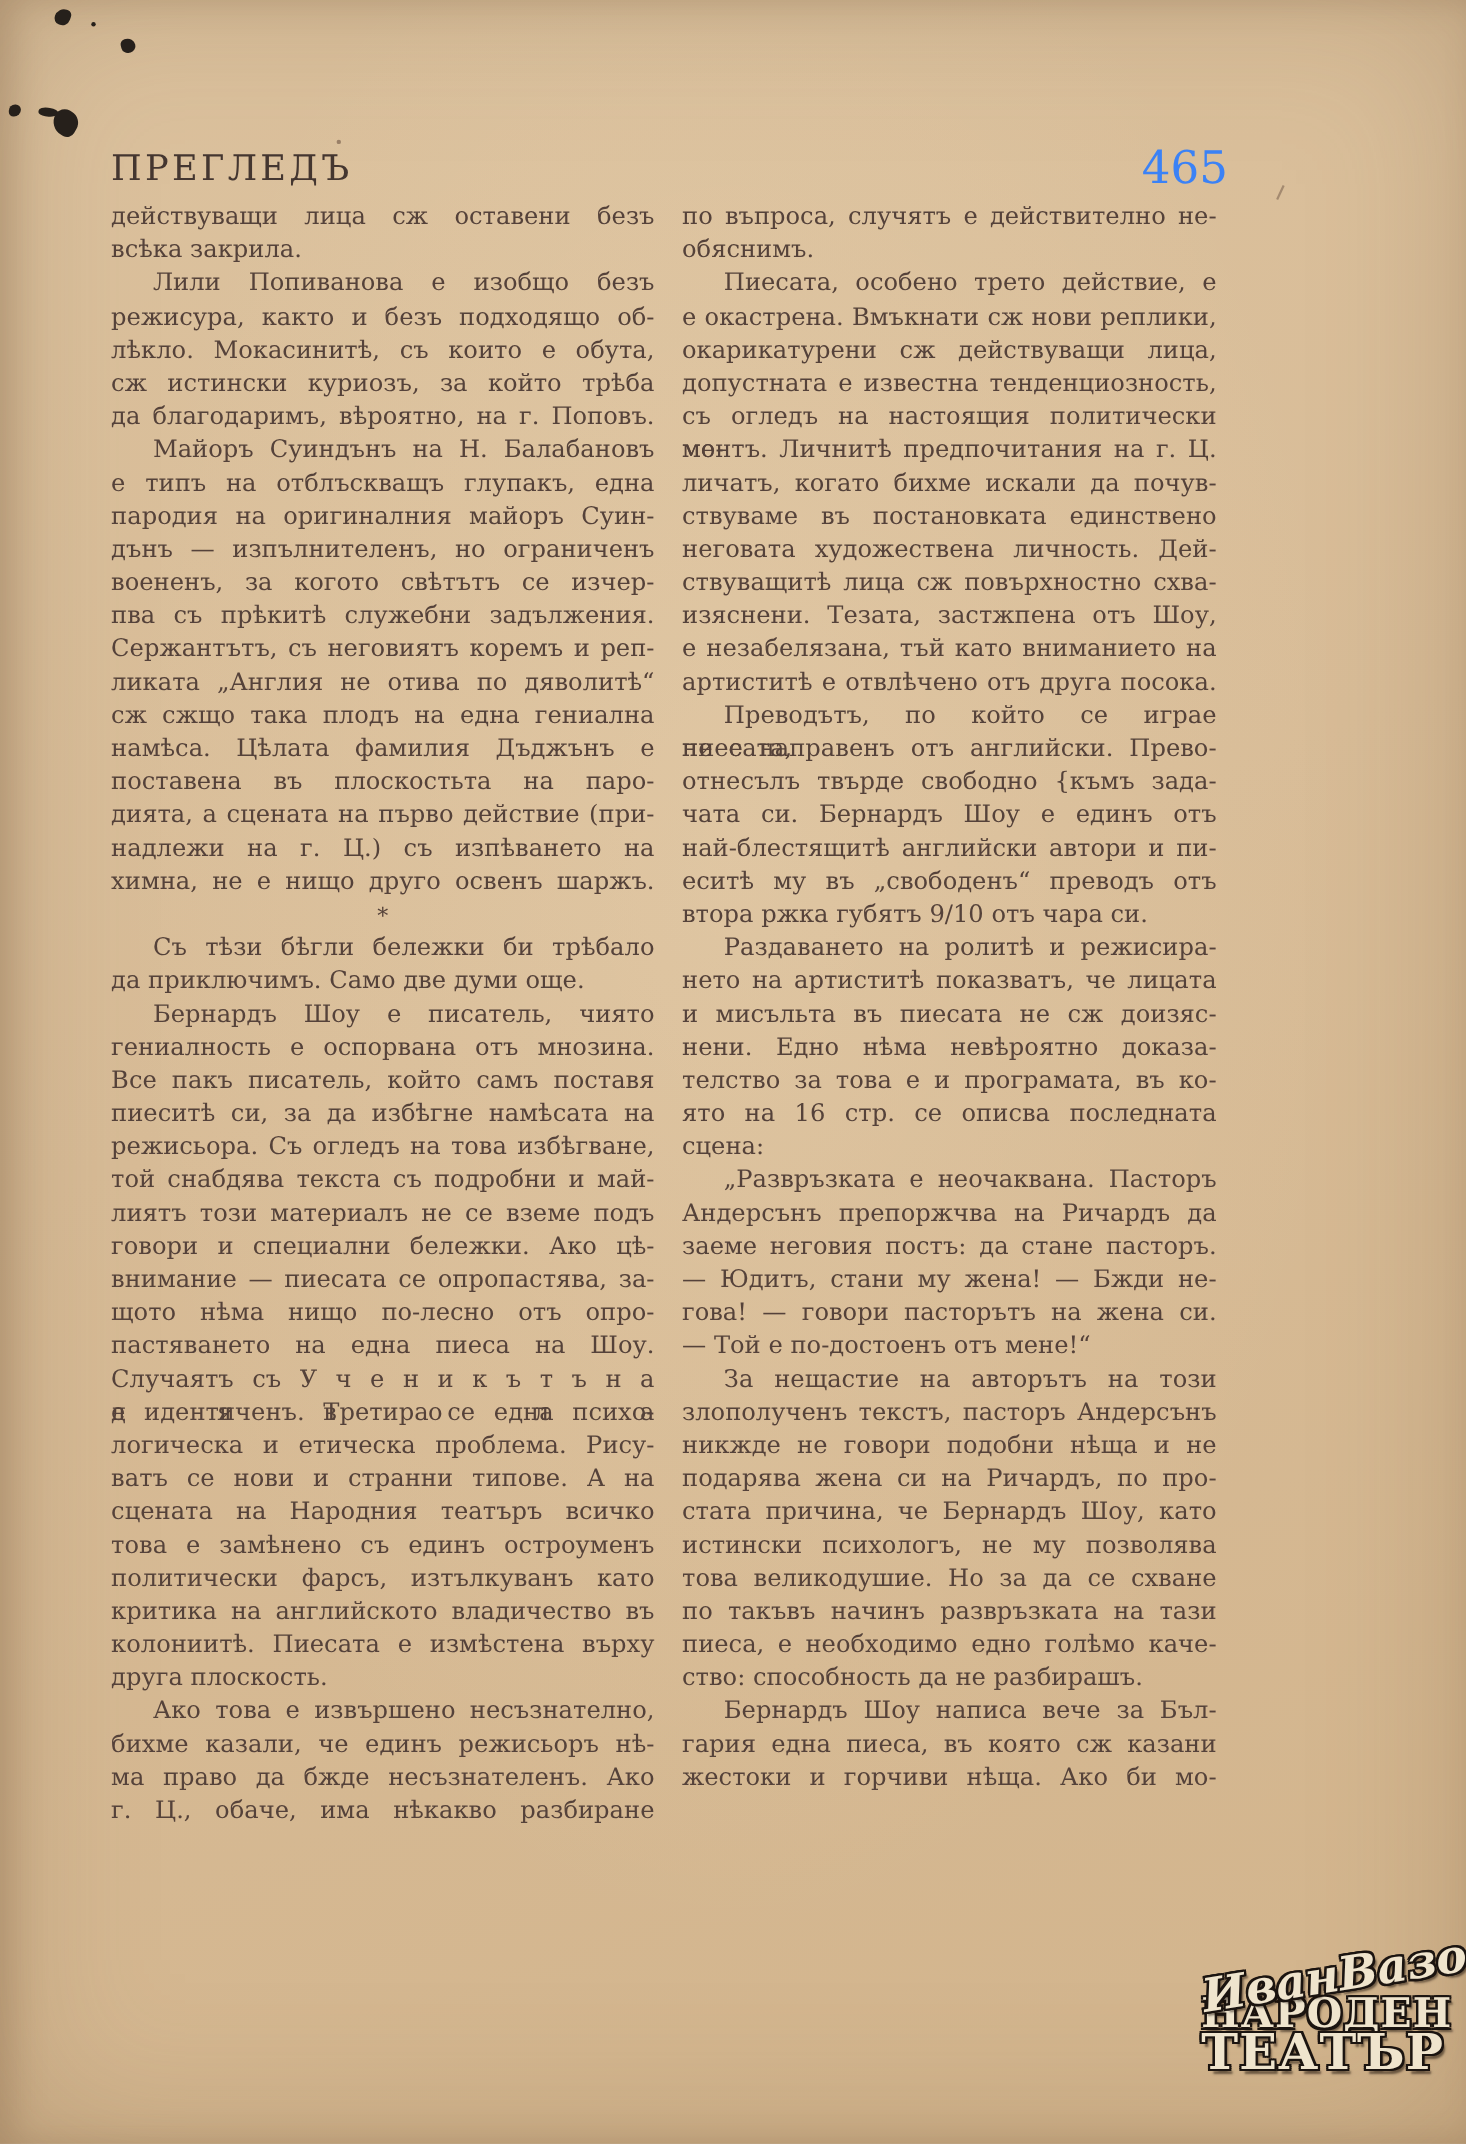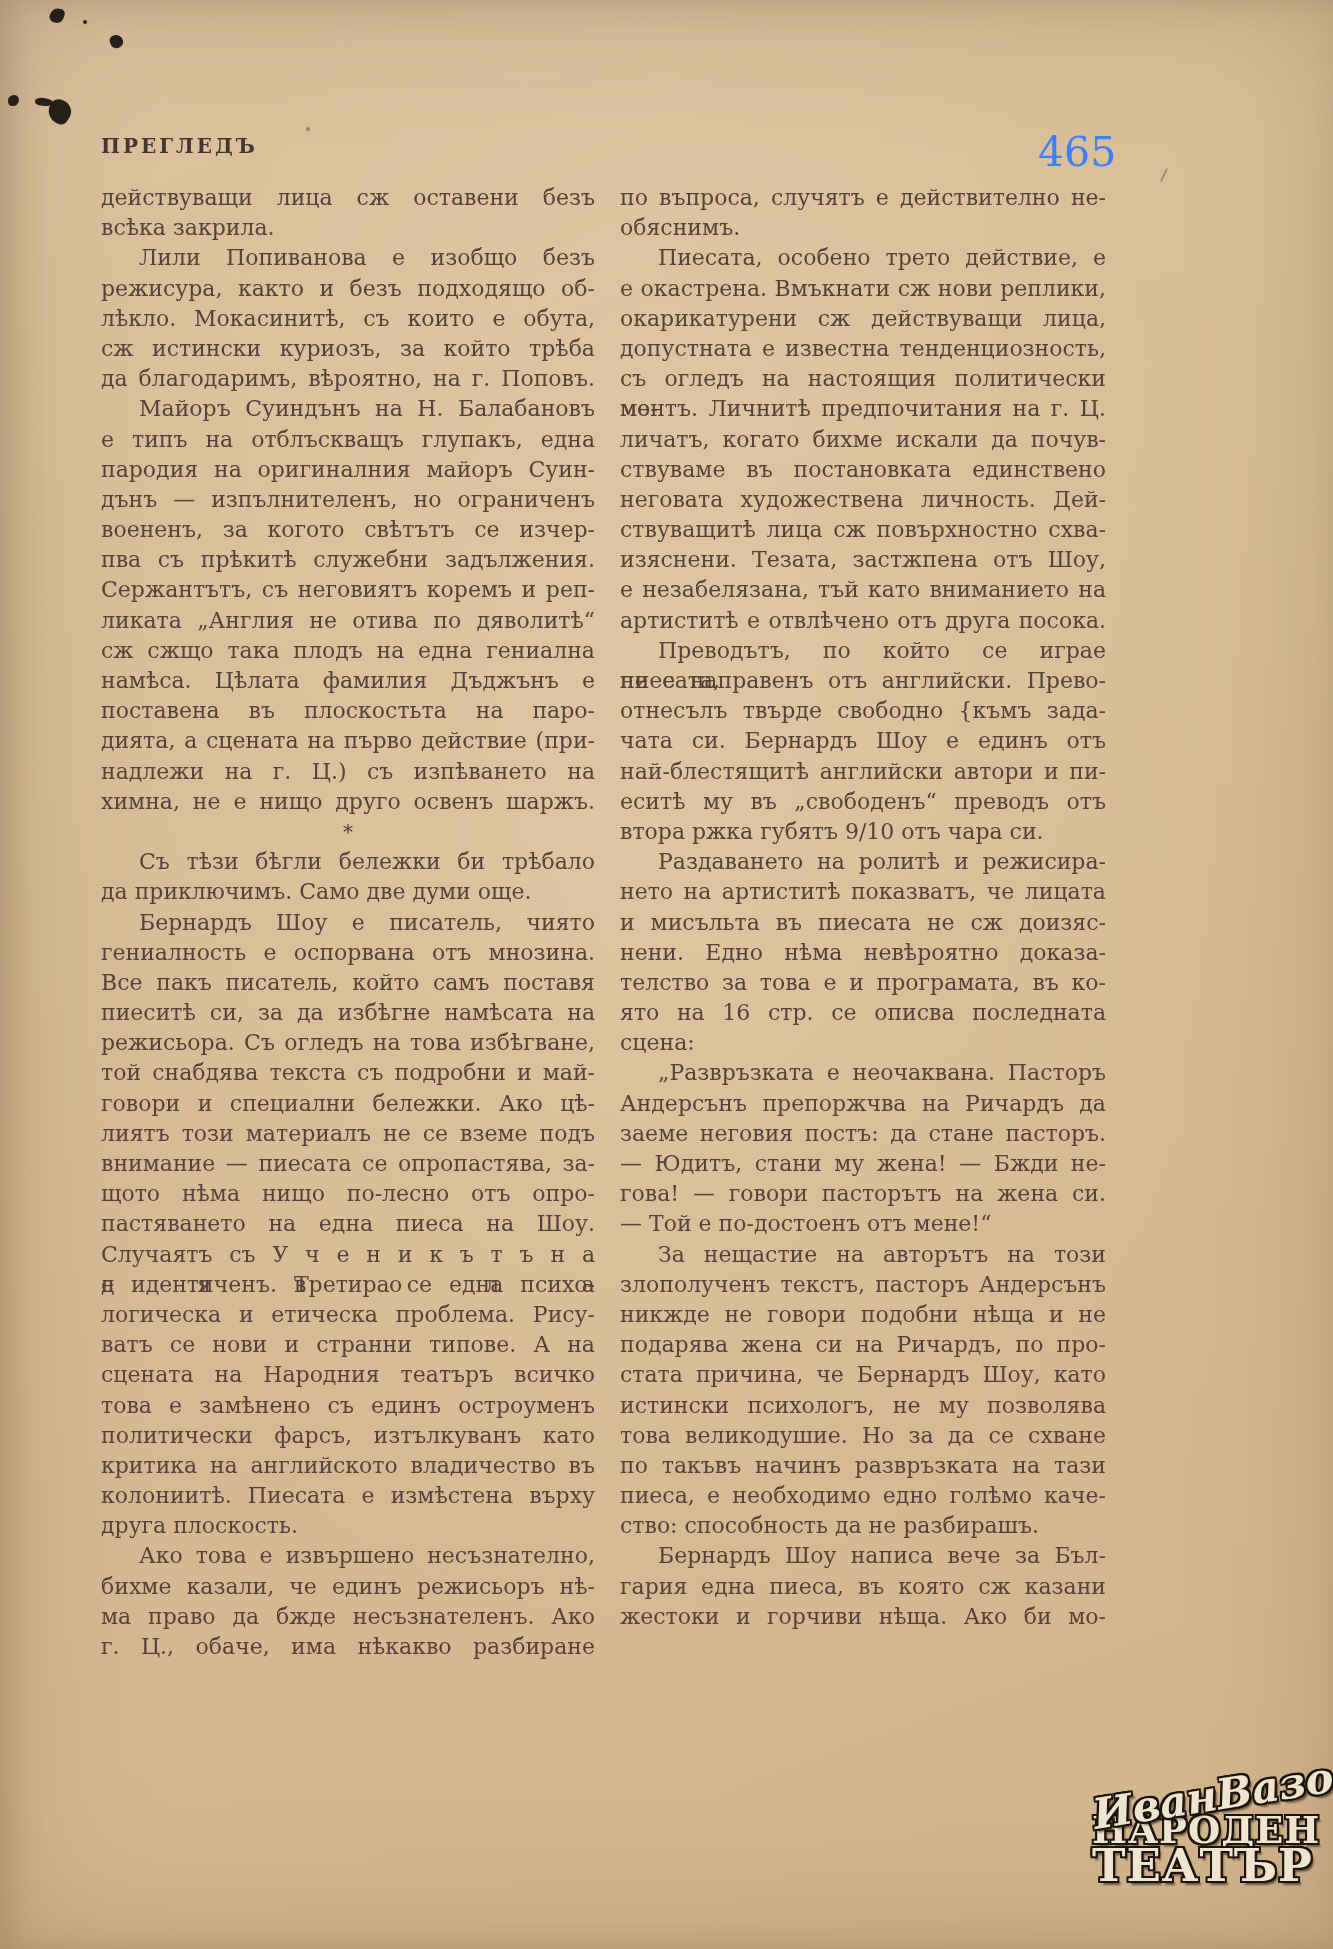--- a/index.html
+++ b/index.html
@@ -6,21 +6,21 @@
   body{
     width:1333px;height:1949px;position:relative;overflow:hidden;
     background:
       radial-gradient(ellipse at 50% 40%, rgba(255,240,210,0.18), rgba(0,0,0,0) 60%),
       linear-gradient(160deg,#dcc29e 0%,#d8bc97 45%,#d2b48c 100%);
     font-family:"DejaVu Serif","Liberation Serif",serif;
     color:#53413a;
   }
   .vignette{position:absolute;inset:0;pointer-events:none;
     box-shadow:inset 0 0 140px rgba(120,90,58,0.28), inset 12px 0 30px rgba(110,80,50,0.25);}
-  .hdr-left{position:absolute;left:101px;top:134px;font-size:20px;font-weight:bold;
+  .hdr-left{position:absolute;left:101px;top:134px;font-size:32px;font-weight:normal;
     letter-spacing:3px;color:#443630;}
   .hdr-num{position:absolute;left:1038px;top:128px;font-size:41px;font-weight:normal;color:#3b82f6;}
   .col{position:absolute;top:172px;font-size:22px;line-height:30.2px;color:#55423a;margin-top:11px;}
   .col-left{left:101px;width:494px;}
   .col-right{left:620px;width:486px;}
   .line{height:30.2px;overflow:visible;text-align:left;white-space:normal;}
   .line.just{text-align:justify;text-align-last:justify;}
   .line.indent{text-indent:38px;}
   .sep{height:30.2px;text-align:center;font-size:20px;color:#55423a;}
   
@@ -88,22 +88,22 @@
     <div class="line just">химна, не е нищо друго освенъ шаржъ.</div>
     <div class="sep">*</div>
     <div class="line just indent">Съ тѣзи бѣгли бележки би трѣбало</div>
     <div class="line">да приключимъ. Само две думи още.</div>
     <div class="line just indent">Бернардъ Шоу е писатель, чиято</div>
     <div class="line just">гениалность е оспорвана отъ мнозина.</div>
     <div class="line just">Все пакъ писатель, който самъ поставя</div>
     <div class="line just">пиеситѣ си, за да избѣгне намѣсата на</div>
     <div class="line just">режисьора. Съ огледъ на това избѣгване,</div>
     <div class="line just">той снабдява текста съ подробни и май-</div>
+    <div class="line just">лиятъ този материалъ не се вземе подъ</div>
     <div class="line just">говори и специални бележки. Ако цѣ-</div>
-    <div class="line just">лиятъ този материалъ не се вземе подъ</div>
     <div class="line just">внимание — пиесата се опропастява, за-</div>
     <div class="line just">щото нѣма нищо по-лесно отъ опро-</div>
     <div class="line just">пастяването на една пиеса на Шоу.</div>
     <div class="line just">Случаятъ съ У&nbsp;ч&nbsp;е&nbsp;н&nbsp;и&nbsp;к&nbsp;ъ&nbsp;т&nbsp;ъ н&nbsp;а д&nbsp;я&nbsp;в&nbsp;о&nbsp;л&nbsp;а</div>
     <div class="line just">е идентиченъ. Третира се една психо-</div>
     <div class="line just">логическа и етическа проблема. Рису-</div>
     <div class="line just">ватъ се нови и странни типове. А на</div>
     <div class="line just">сцената на Народния театъръ всичко</div>
     <div class="line just">това е замѣнено съ единъ остроуменъ</div>
     <div class="line just">политически фарсъ, изтълкуванъ като</div>

